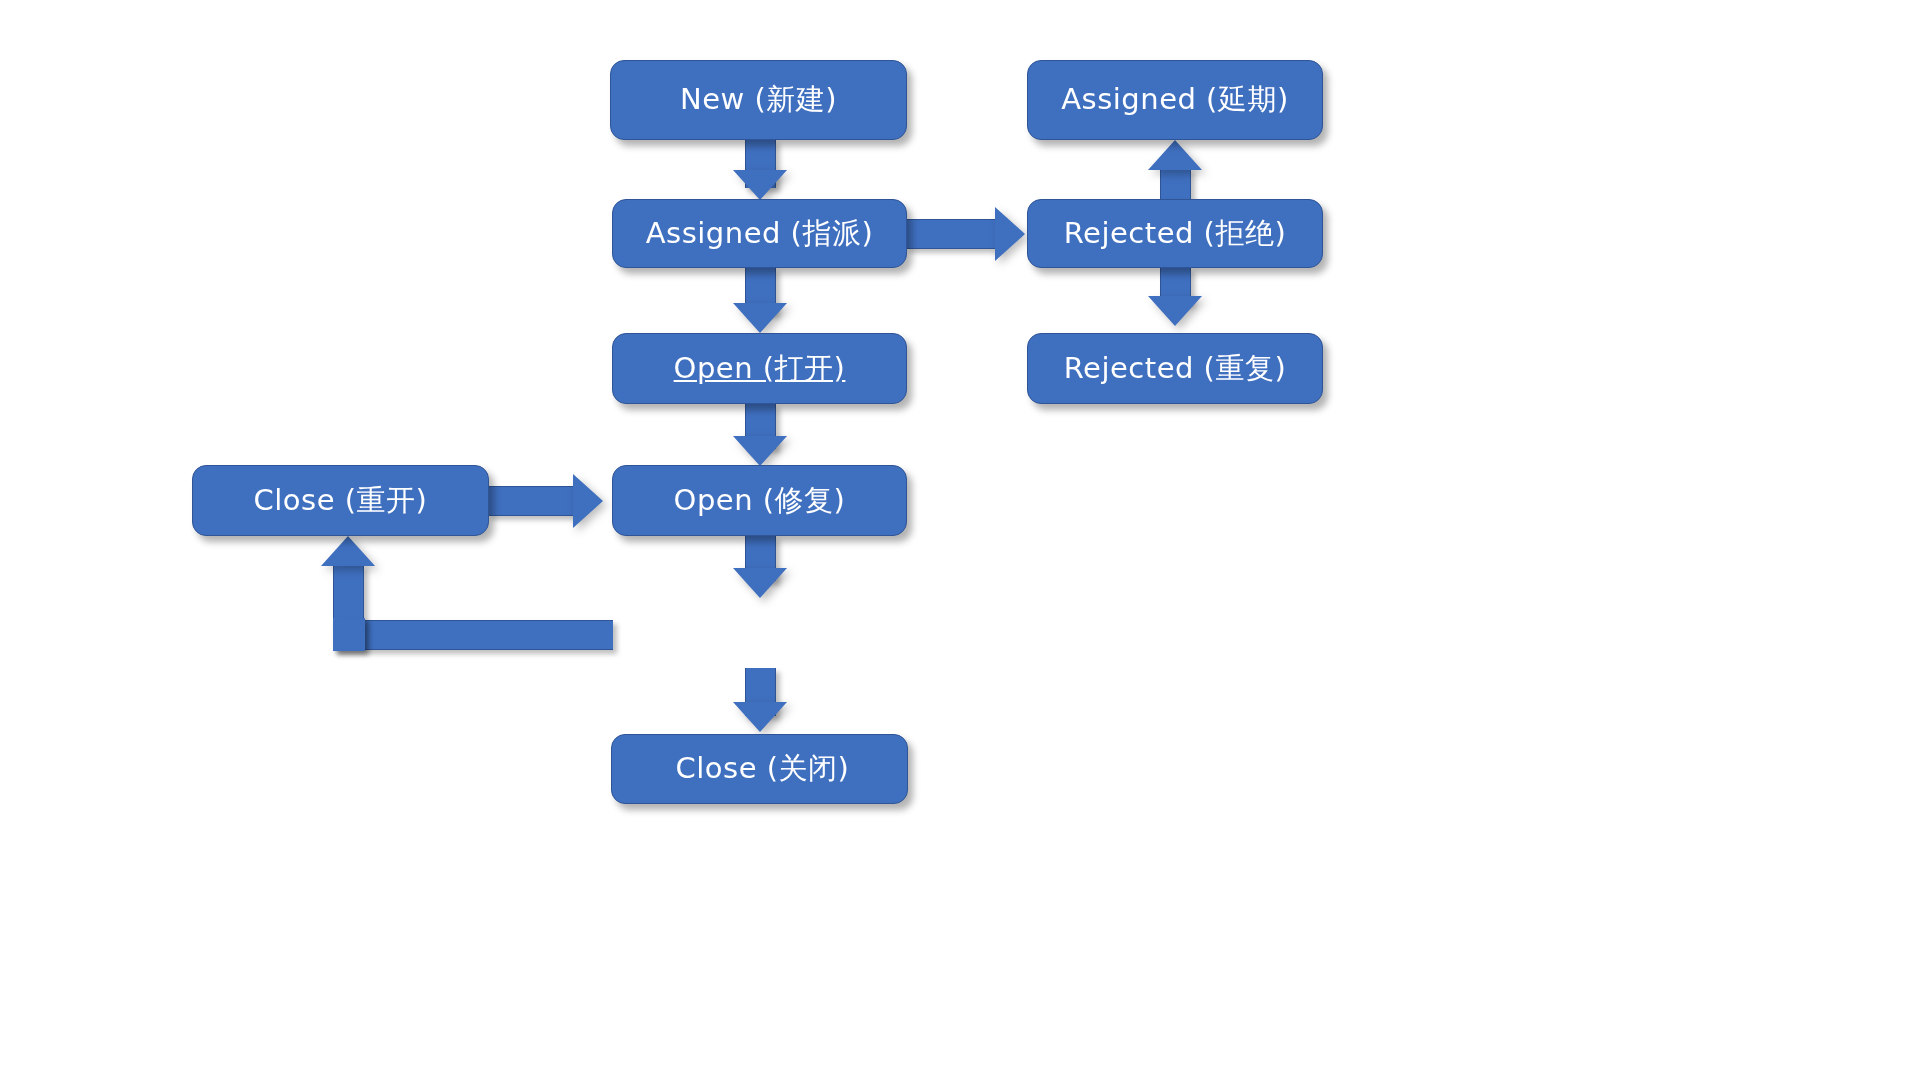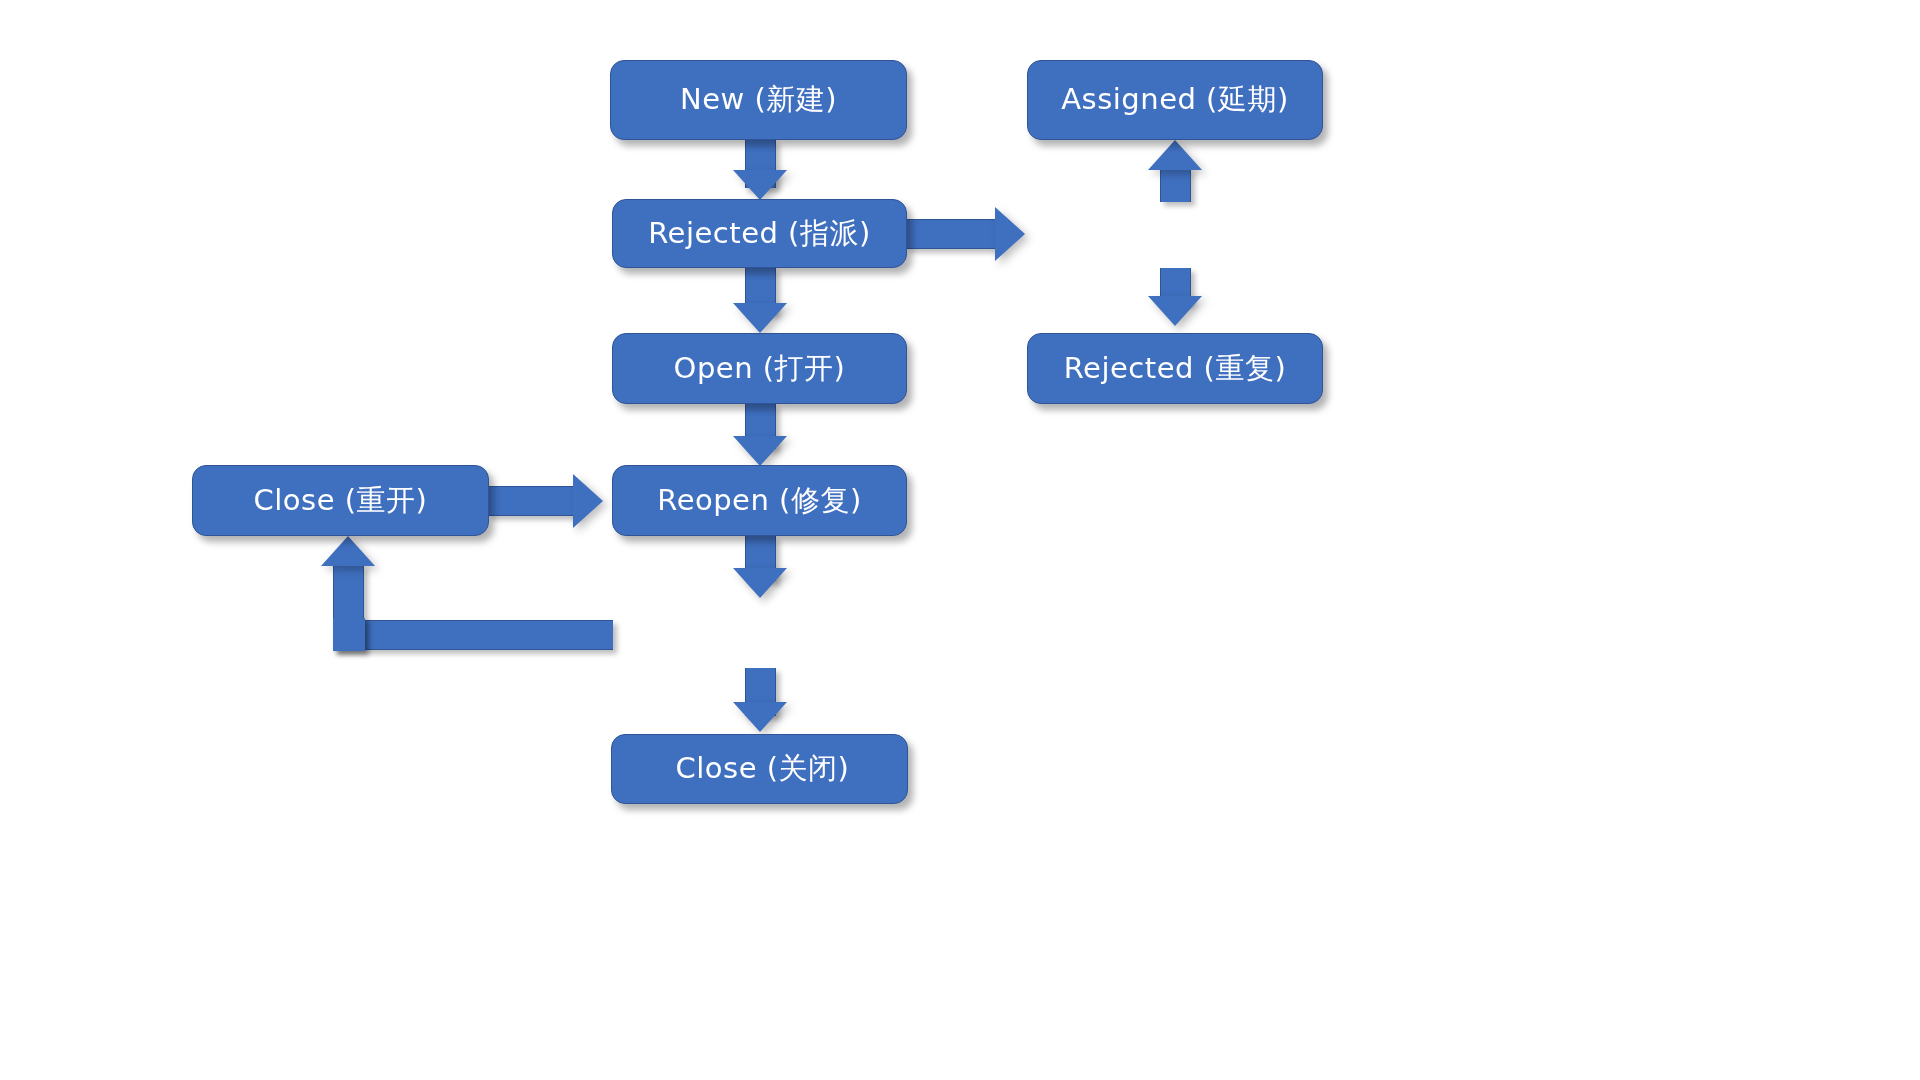--- a/index.html
+++ b/index.html
@@ -154,42 +154,45 @@
 
     <div class="elbow-corner" style="left:333px; top:618px; width:32px; height:33px;"></div>
     <div class="head head-up" style="left:321px; top:536px;"></div>
   </div>
 
   <div class="node" style="left:610px; top:60px; width:297px; height:80px;">
     <span class="label">New (新建)</span>
   </div>
 
   <div class="node" style="left:612px; top:199px; width:295px; height:69px;">
-    <span class="label">Rejected (指派)</span>
+    <span class="label">Assigned (指派)</span>
   </div>
 
-  <div class="node" style="left:612px; top:333px; width:295px; height:71px;">
+  <div class="node" style="left:612px; top:333px; width:295px; height:71px;text-decoration:underline;">
     <span class="label">Open (打开)</span>
   </div>
 
   <div class="node" style="left:612px; top:465px; width:295px; height:71px;">
-    <span class="label">Reopen (修复)</span>
+    <span class="label">Open (修复)</span>
   </div>
 
 
   <div class="node" style="left:611px; top:734px; width:297px; height:70px;padding-left:6px;">
     <span class="label">Close (关闭)</span>
   </div>
 
   <div class="node" style="left:192px; top:465px; width:297px; height:71px;">
     <span class="label">Close (重开)</span>
   </div>
 
   <div class="node" style="left:1027px; top:60px; width:296px; height:80px;">
     <span class="label">Assigned (延期)</span>
   </div>
 
+  <div class="node" style="left:1027px; top:199px; width:296px; height:69px;">
+    <span class="label">Rejected (拒绝)</span>
+  </div>
 
   <div class="node" style="left:1027px; top:333px; width:296px; height:71px;">
     <span class="label">Rejected (重复)</span>
   </div>
 
 </div>
 
 </body></html>

